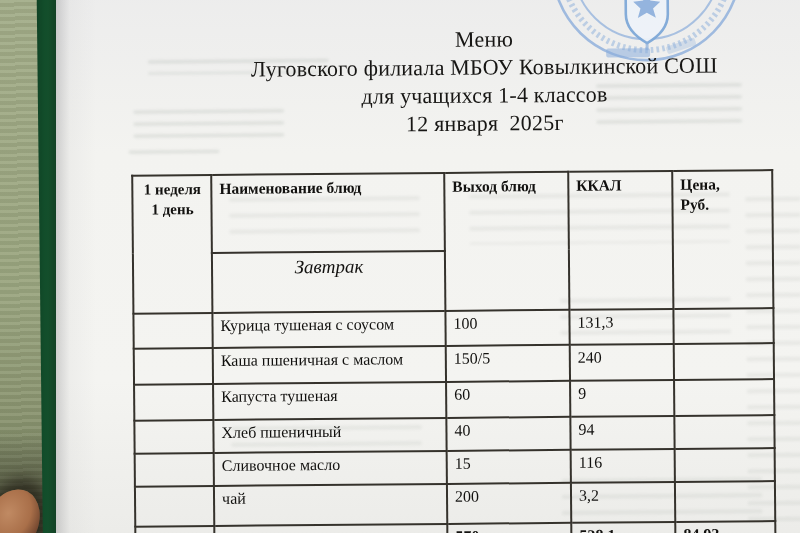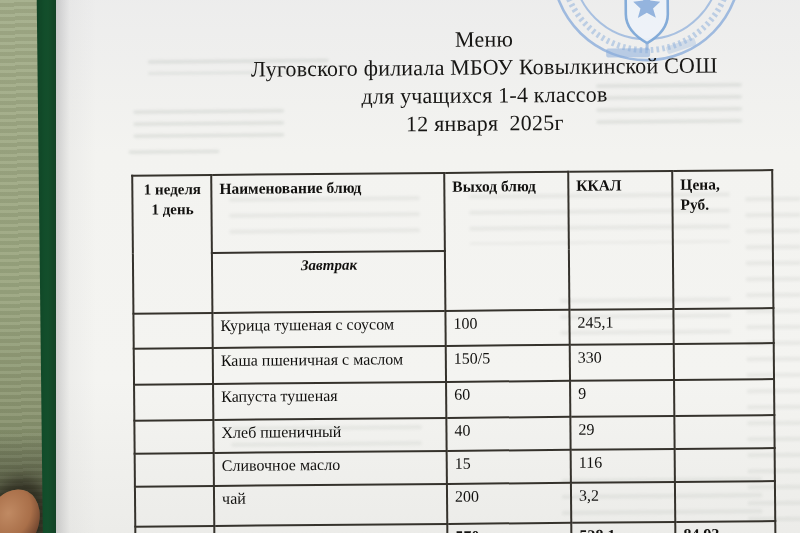--- a/index.html
+++ b/index.html
@@ -84,21 +84,21 @@
   }
   table.menu td {
     border: 2px solid #35322c;
     vertical-align: top;
     padding: 3px 6px 0 7px;
     overflow: hidden;
   }
   td.col-week { text-align: center; font-weight: bold; font-size: 15px; white-space: pre-line; line-height: 20px; padding-top: 5px; }
   td.hdr { font-weight: bold; font-size: 15.5px; white-space: pre-line; line-height: 20px; padding-top: 5px; }
   td.section-cell { vertical-align: bottom; text-align: center; padding-bottom: 10px; }
-  .section-label { font-weight: bold; font-style: italic; font-size: 15px; }
+  .section-label { font-weight: normal; font-style: italic; font-size: 19px; }
   tr.total td { font-weight: bold; }
 </style>
 </head>
 <body>
 
 <div class="surface"></div>
 <div class="surface-shadow"></div>
 <div class="finger"></div>
 <div class="dark-strip"></div>
 
@@ -157,42 +157,42 @@
       <tr style="height:60px">
         <td class="section-cell">
           <span class="section-label">Завтрак</span>
         </td>
       </tr>
 
       <tr style="height:35px">
         <td></td>
         <td>Курица тушеная с соусом</td>
         <td>100</td>
-        <td>245,1</td>
+        <td>131,3</td>
         <td></td>
       </tr>
       <tr style="height:36px">
         <td></td>
         <td>Каша пшеничная с маслом</td>
         <td>150/5</td>
-        <td>330</td>
+        <td>240</td>
         <td></td>
       </tr>
       <tr style="height:36px">
         <td></td>
         <td>Капуста тушеная</td>
         <td>60</td>
         <td>9</td>
         <td></td>
       </tr>
       <tr style="height:33px">
         <td></td>
         <td>Хлеб пшеничный</td>
         <td>40</td>
-        <td>29</td>
+        <td>94</td>
         <td></td>
       </tr>
       <tr style="height:33px">
         <td></td>
         <td>Сливочное масло</td>
         <td>15</td>
         <td>116</td>
         <td></td>
       </tr>
       <tr style="height:40px">

